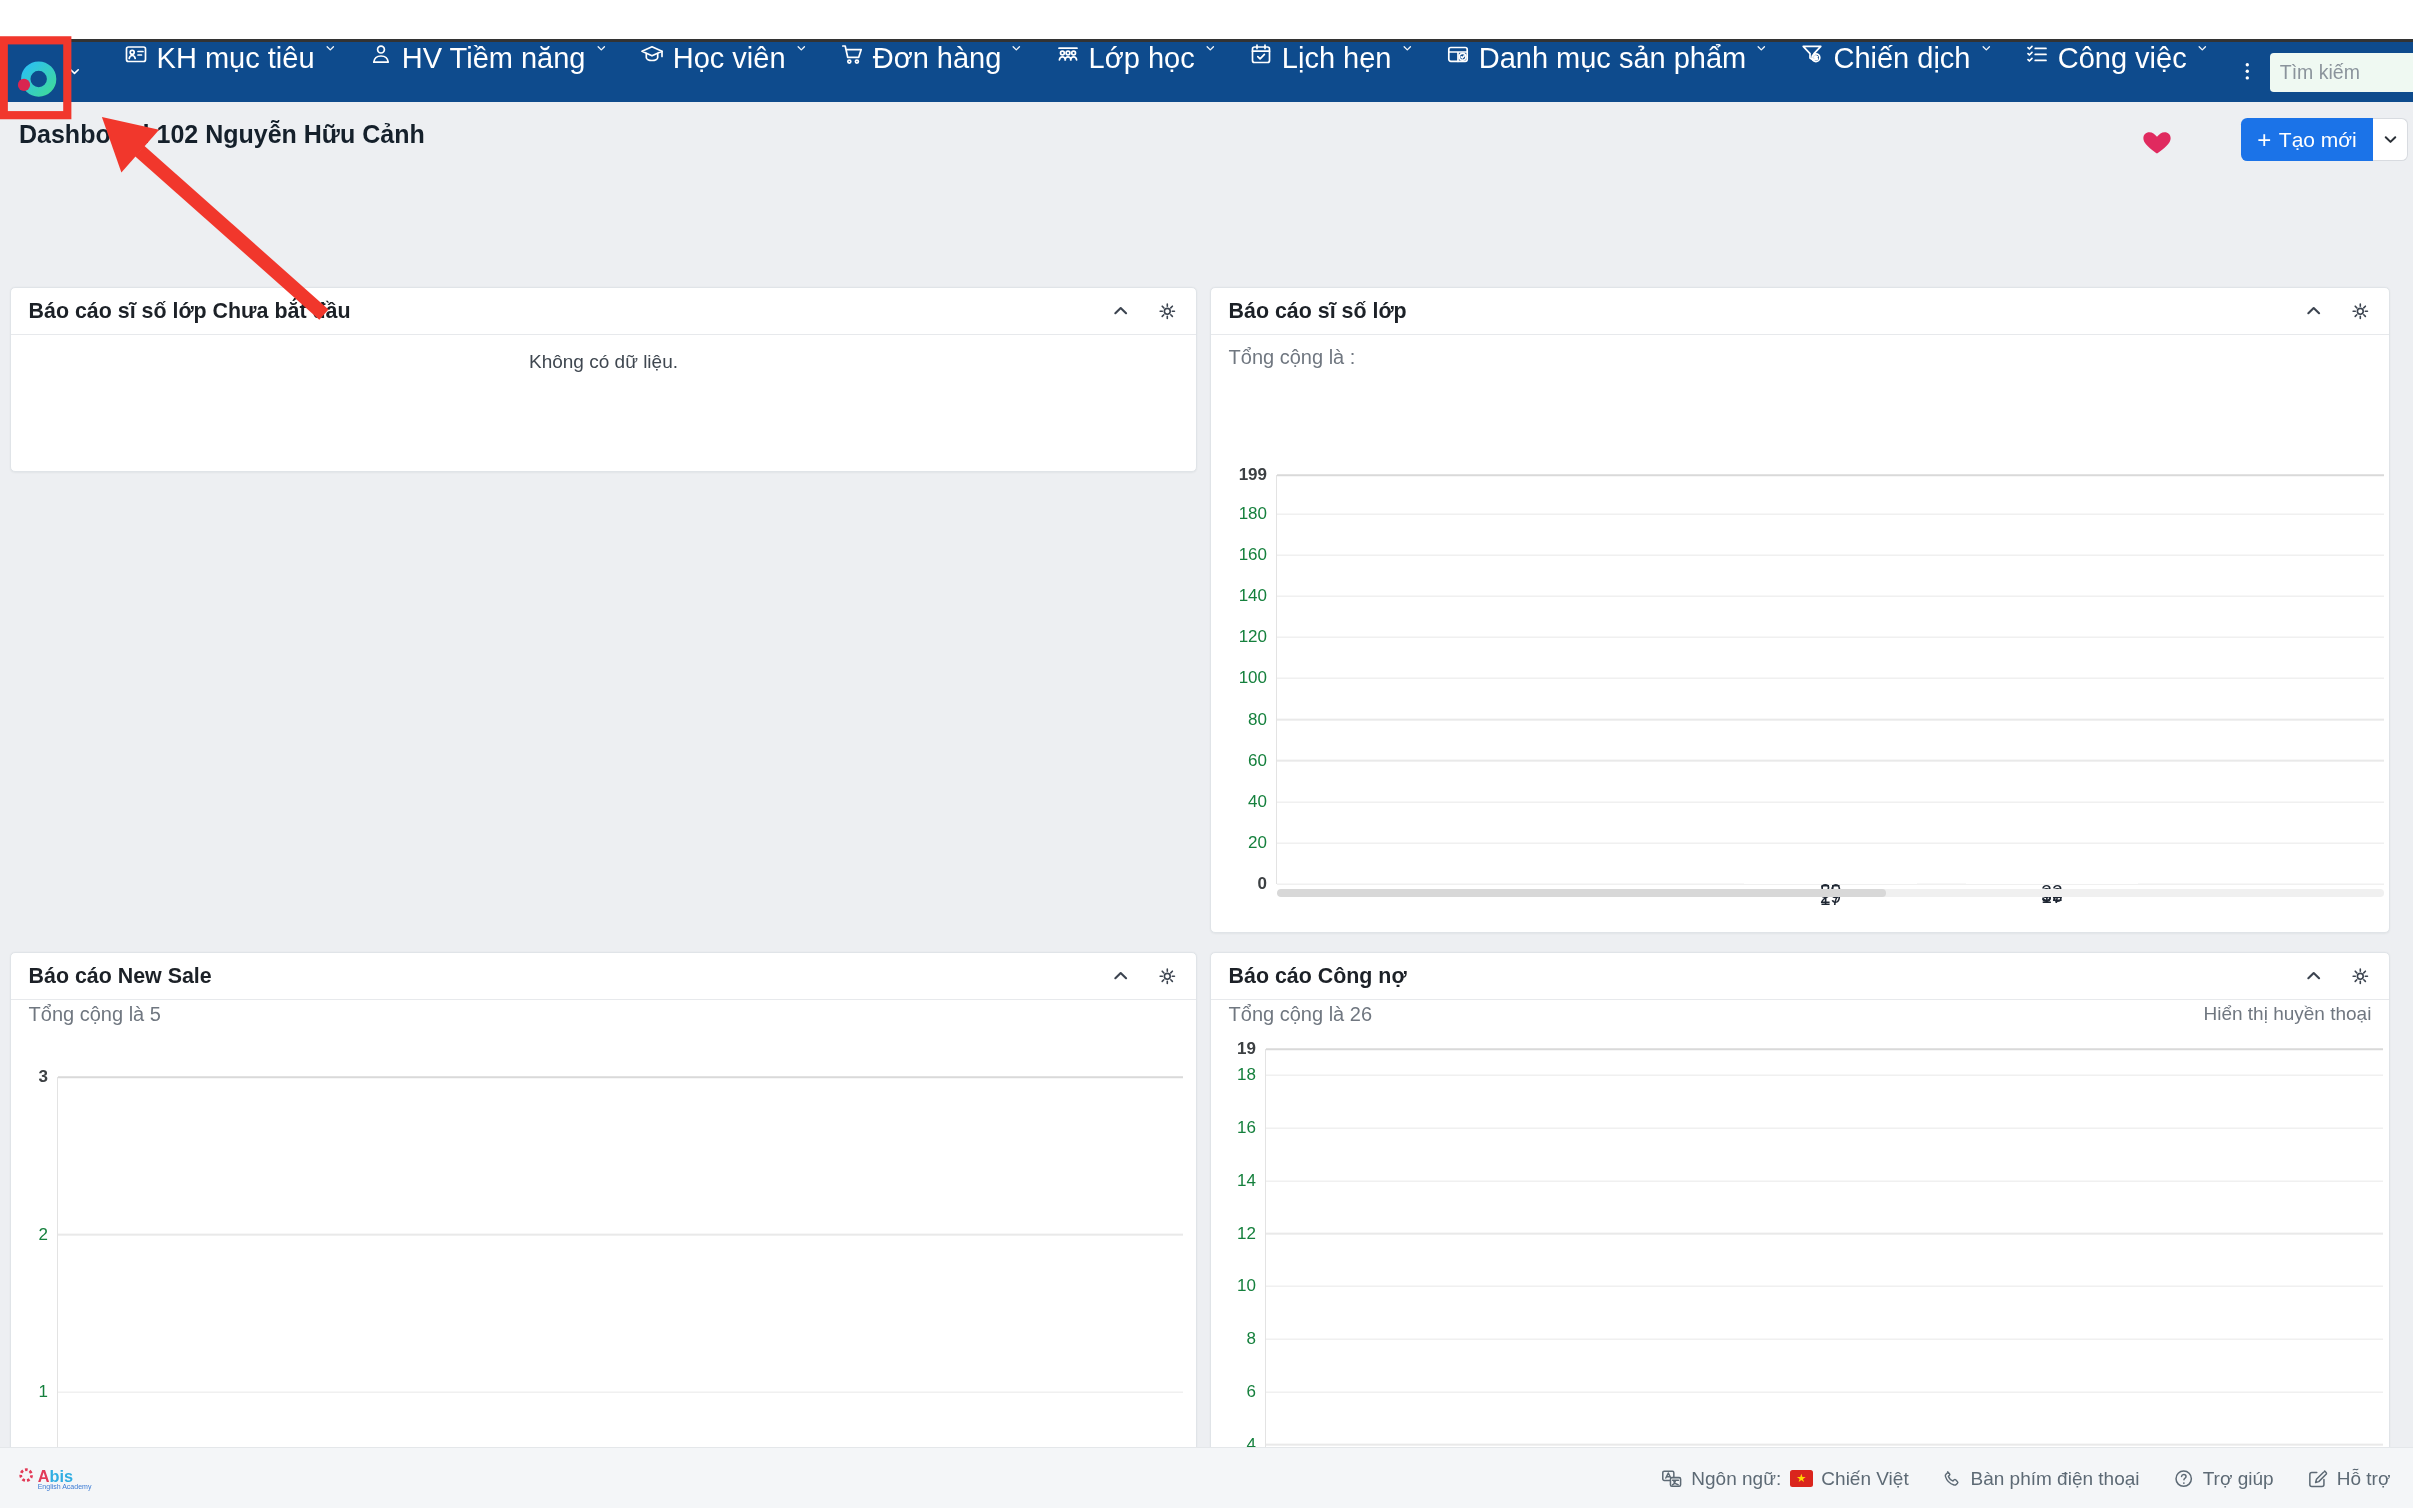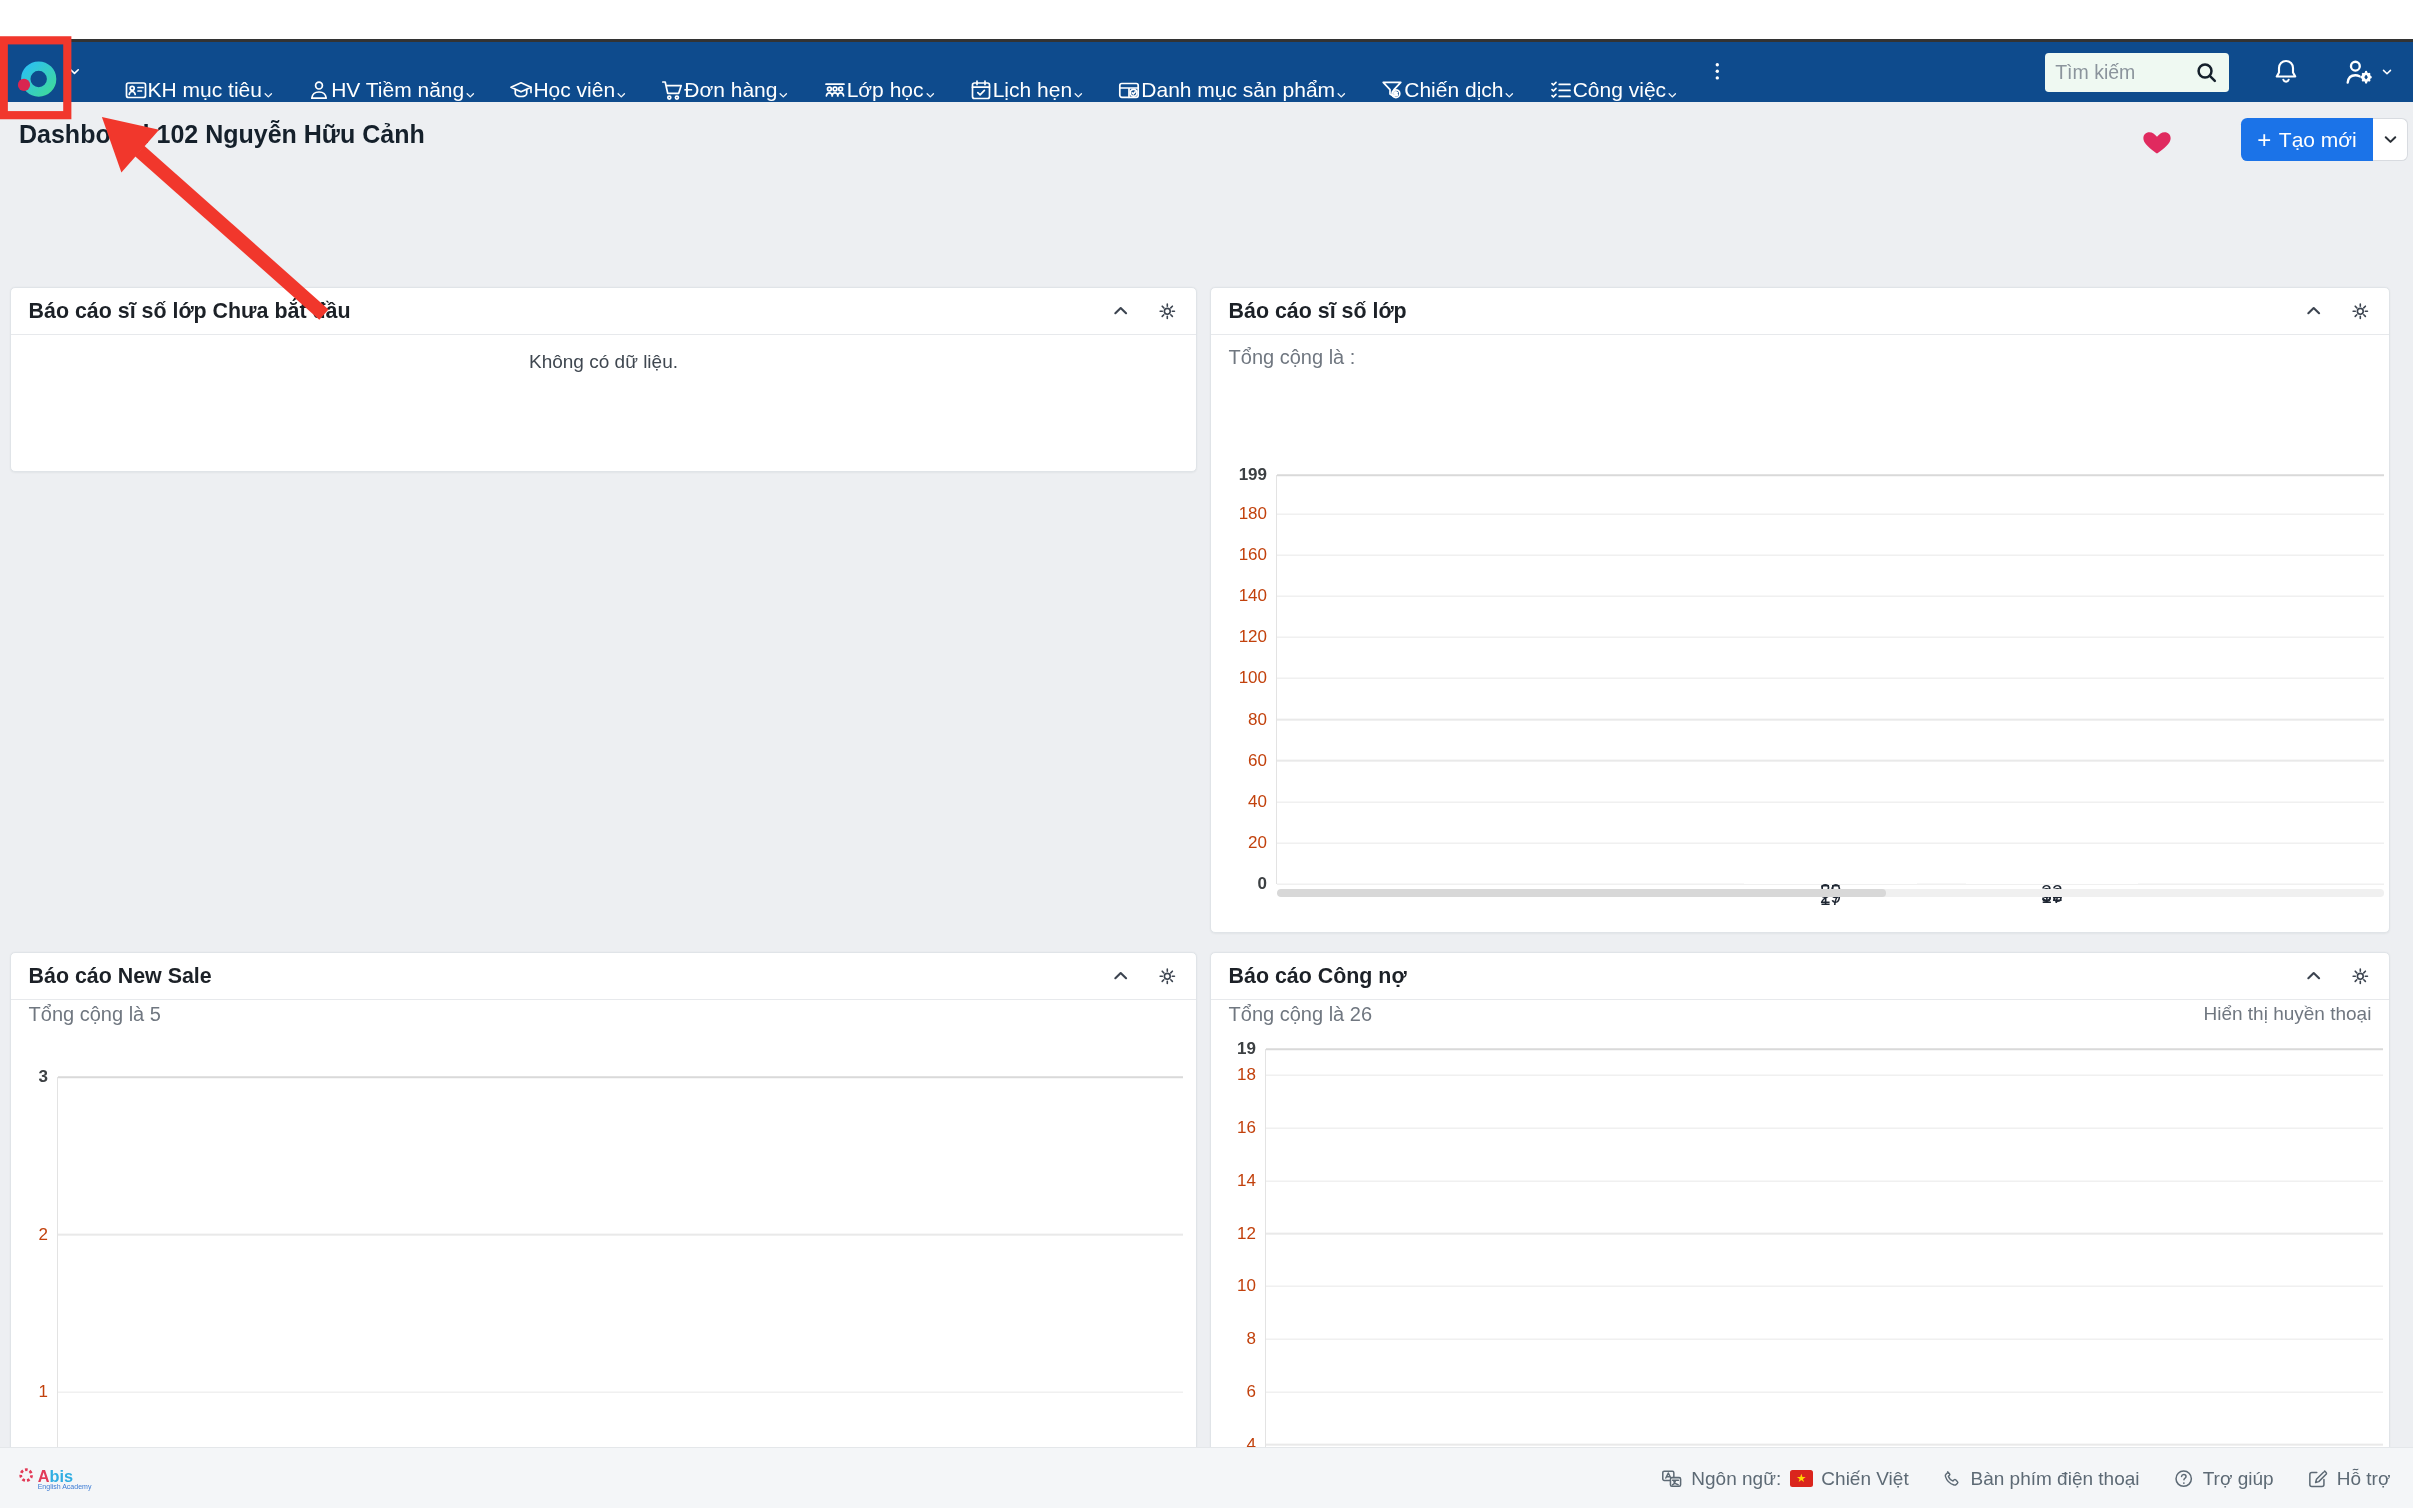--- a/index.html
+++ b/index.html
@@ -8,21 +8,21 @@
   .screen { position:relative; width:2413px; height:1508px; background:#eef0f3; overflow:hidden; }
 
   .topstrip { position:absolute; top:0; left:0; right:0; height:39px; background:#ffffff; }
 
   
   .navbar { position:absolute; top:39px; left:0; right:0; height:63px; background:#0e4b8d;
             border-top:3.1px solid #333333; display:flex; align-items:center; color:#fff; z-index:10;
             padding:0 19px 0 14px; }
   .logo-wrap { display:flex; align-items:center; gap:6.3px; margin-right:25px; cursor:pointer; }
   .nav-items { display:flex; align-items:center; height:100%; }
-  .nav-item { display:flex; align-items:flex-end; gap:0; font-size:21px; padding:0 16.3px; height:100%; cursor:pointer; white-space:nowrap; }
+  .nav-item { display:flex; align-items:flex-start; gap:9px; font-size:29px; padding:0 16.3px; height:100%; cursor:pointer; white-space:nowrap; }
   .nav-item .chev { opacity:.95; }
   .nav-kebab { padding:0 11.3px; cursor:pointer; display:flex; align-items:center; }
   .nav-right { margin-left:auto; display:flex; align-items:center; gap:42px; }
   .search-box { width:184px; height:39px; background:#eff9f2; border-radius:3.8px; display:flex; align-items:center; padding:0 10px; }
   .search-box input { flex:1; min-width:0; border:none; background:transparent; outline:none; font-size:19.5px; color:#222; font-family:inherit; }
   .search-box input::placeholder { color:#8b949c; }
   .user-menu { display:flex; align-items:center; gap:3.8px; cursor:pointer; }
 
   
   .content { position:absolute; top:102px; left:0; right:0; bottom:0; background:#edeff2; }
@@ -51,21 +51,21 @@
   .legend-toggle { position:absolute; right:17.6px; top:50px; font-size:19px; color:#707780; cursor:pointer; }
 
   
   .chart { position:absolute; }
   .c0 { left:66px; top:187px; width:1107px; height:409px; }
   .c1 { left:47px;  top:124px; width:1125px; height:473px; }
   .c2 { left:55px;  top:96px; width:1117px; height:501px; }
   .gridline { position:absolute; left:0; right:0; height:1.3px; background:#e9e9e9; transform:translateY(50%); }
   .gridline-max { height:2.5px; background:#d9d9d9; }
   .vaxis { position:absolute; left:-1.3px; top:0; bottom:0; width:1.3px; background:#e3e3e3; }
-  .tick-label { position:absolute; right:calc(100% + 10px); transform:translateY(50%); font-size:17px; color:#c2410c; white-space:nowrap; }
+  .tick-label { position:absolute; right:calc(100% + 10px); transform:translateY(50%); font-size:17px; color:#15803d; white-space:nowrap; }
   .tick-bold { font-weight:700; color:#3c4043; }
   .vbar { position:absolute; bottom:0; display:flex; flex-direction:column-reverse; }
   .seg { position:relative; width:100%; border-bottom:1.9px solid #ffffff; }
   .seg:first-child { border-bottom:none; }
   .seg-label { position:absolute; top:3.8px; left:0; right:0; text-align:center; font-size:19px; color:#1f2733; }
   .hscroll { position:absolute; left:0; right:0; top:calc(100% + 5px); height:7.5px; background:#f0f0f0; border-radius:3.8px; overflow:hidden; }
   .hscroll-thumb { width:55%; height:100%; background:#d8d8d8; border-radius:3.8px; cursor:pointer; }
 
   
   .footer { position:absolute; left:0; right:0; top:1447px; height:62px; background:#f4f6f8;

